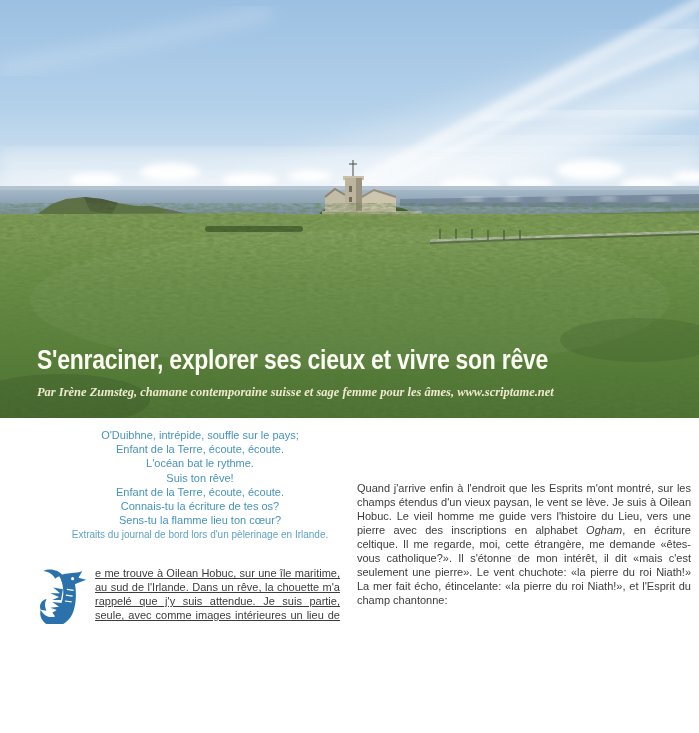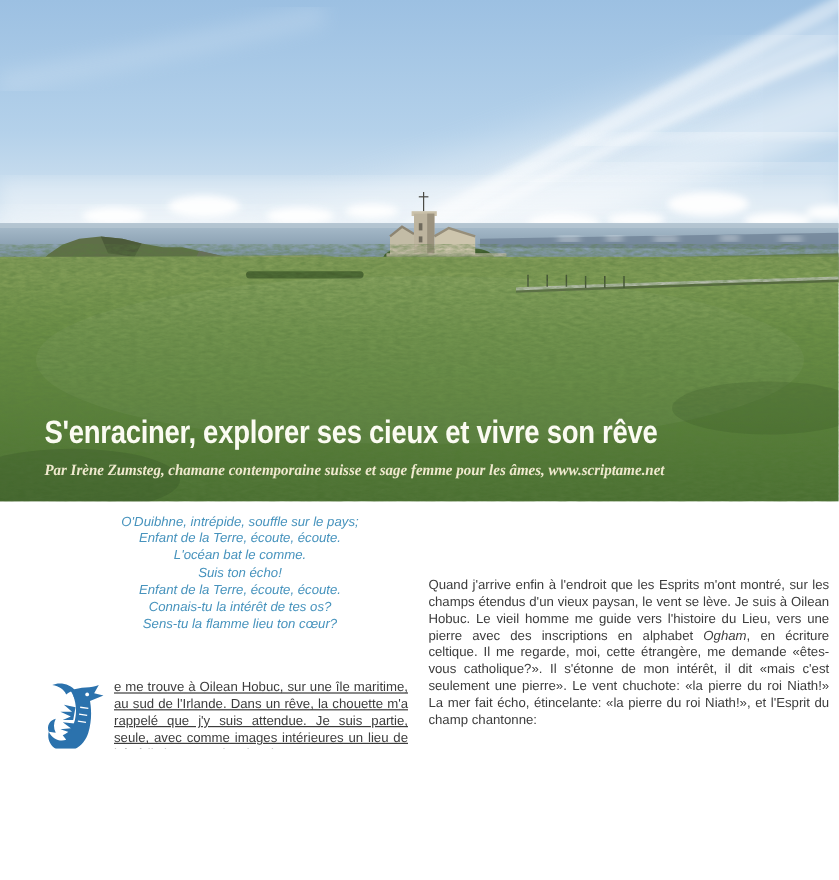--- a/index.html
+++ b/index.html
@@ -13,21 +13,21 @@
       font-size:27px;font-weight:bold;line-height:1;color:#fbfbf2;
       letter-spacing:-0.3px;white-space:nowrap;
       transform:scaleX(0.85);transform-origin:left center;}
   .hero-byline{position:absolute;left:37px;top:385px;margin:0;
       font-family:"Liberation Serif", serif;font-style:italic;font-weight:bold;
       font-size:13px;line-height:1.1;color:#efe9ce;white-space:nowrap;
       transform:scaleX(0.96);transform-origin:left center;}
 
   
   .poem{position:absolute;left:35px;top:428px;width:330px;text-align:center;}
-  .poem-line{font-style:italic;font-size:11px;line-height:14.2px;color:#4793bd;}
+  .poem-line{font-size:11px;line-height:14.2px;color:#4793bd;}
   .poem-caption{font-size:10px;line-height:13px;margin-top:1px;color:#5fa3c6;}
 
   
   .col{position:absolute;font-size:11px;line-height:14px;text-align:justify;
        color:#3c3c3c;-webkit-hyphens:manual;hyphens:manual;}
   .col p{margin:0;}
   .col-left{left:33px;top:566px;width:307px;text-decoration:underline;}
   .col-right{left:357px;top:481px;width:334px;}
   .dropcap{float:left;width:56px;height:64px;margin:2px 6px 4px 0;}
   .col em{font-style:italic;}
@@ -179,25 +179,26 @@
       <ellipse cx="640" cy="340" rx="80" ry="22" fill="#2f4a22" opacity="0.18"></ellipse>
     </svg>
 
     <h1 class="hero-title">S'enraciner, explorer ses cieux et vivre son rêve</h1>
     <p class="hero-byline">Par Irène Zumsteg, chamane contemporaine suisse et sage femme pour les âmes, www.scriptame.net</p>
   </figure>
 
   <section class="poem">
     <div class="poem-line">O'Duibhne, intrépide, souffle sur le pays;</div>
     <div class="poem-line">Enfant de la Terre, écoute, écoute.</div>
-    <div class="poem-line">L'océan bat le comme.</div>
-    <div class="poem-line">Suis ton écho!</div>
+    <div class="poem-line">L'océan bat le rythme.</div>
+    <div class="poem-line">Suis ton rêve!</div>
     <div class="poem-line">Enfant de la Terre, écoute, écoute.</div>
-    <div class="poem-line">Connais-tu la intérêt de tes os?</div>
+    <div class="poem-line">Connais-tu la écriture de tes os?</div>
     <div class="poem-line">Sens-tu la flamme lieu ton cœur?</div>
+    <div class="poem-caption">Extraits du journal de bord lors d'un pèlerinage en Irlande.</div>
   </section>
 
   <section class="col col-left">
     <span class="dropcap" role="img" aria-label="J">
       <svg width="56" height="64" viewBox="0 0 56 66" aria-hidden="true">
         <g fill="#2b72ad">
           <path d="M30,8 C26,2 16,0 10,3 C16,4 20,7 22,11 C24,9 27,8 30,8 Z"></path>
           <path d="M26,8 C34,4 44,6 50,3 L46,10 L54,12 L44,16 C40,18 34,18 30,16 Z"></path>
           <path d="M28,12 L42,14 C44,24 44,34 41,44 C38,54 28,62 18,60 C10,58 5,51 7,43 C10,49 16,52 22,50 L19,46 C25,44 29,38 30,30 C31,24 30,17 28,12 Z"></path>
           <path d="M7,43 C5,38 8,33 13,32 C11,36 11,40 13,44 Z"></path>

